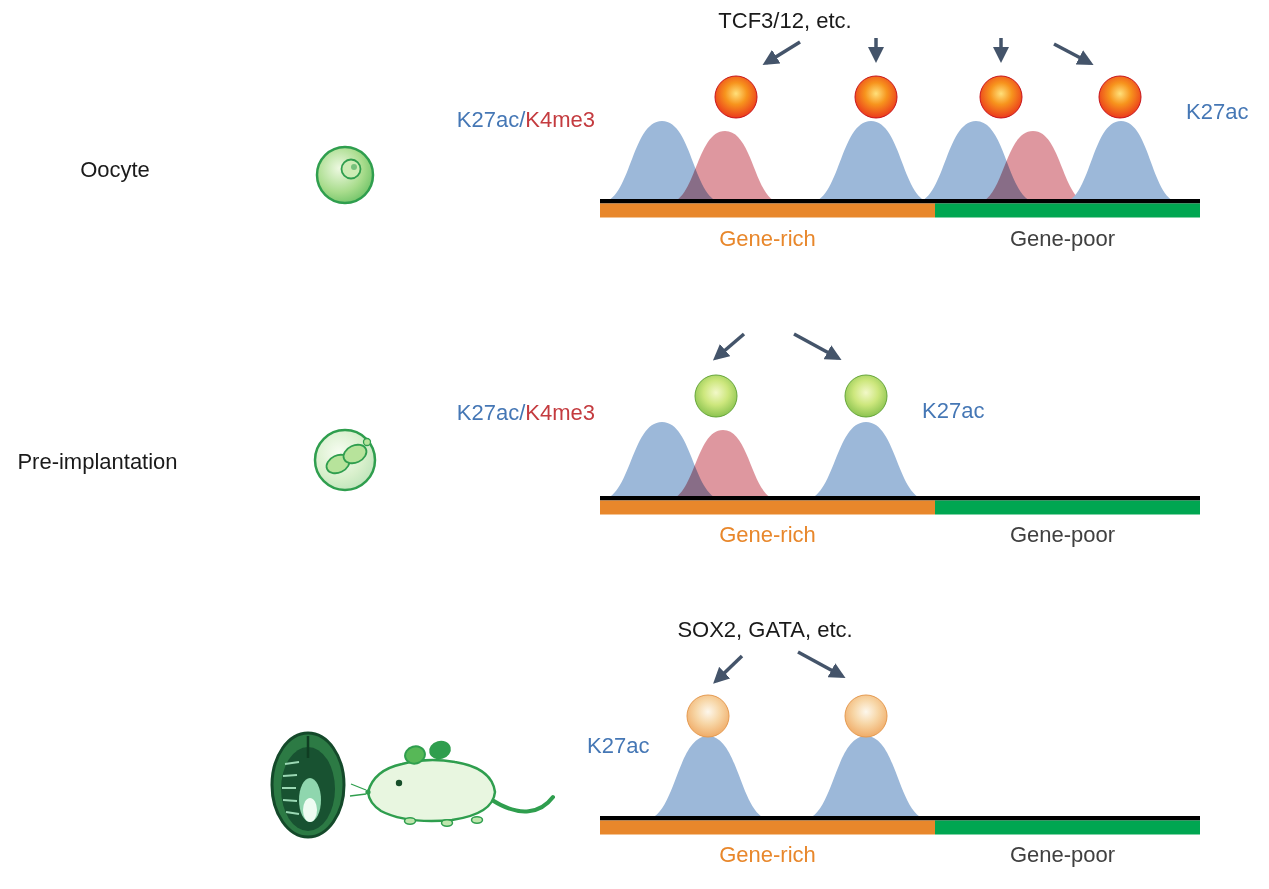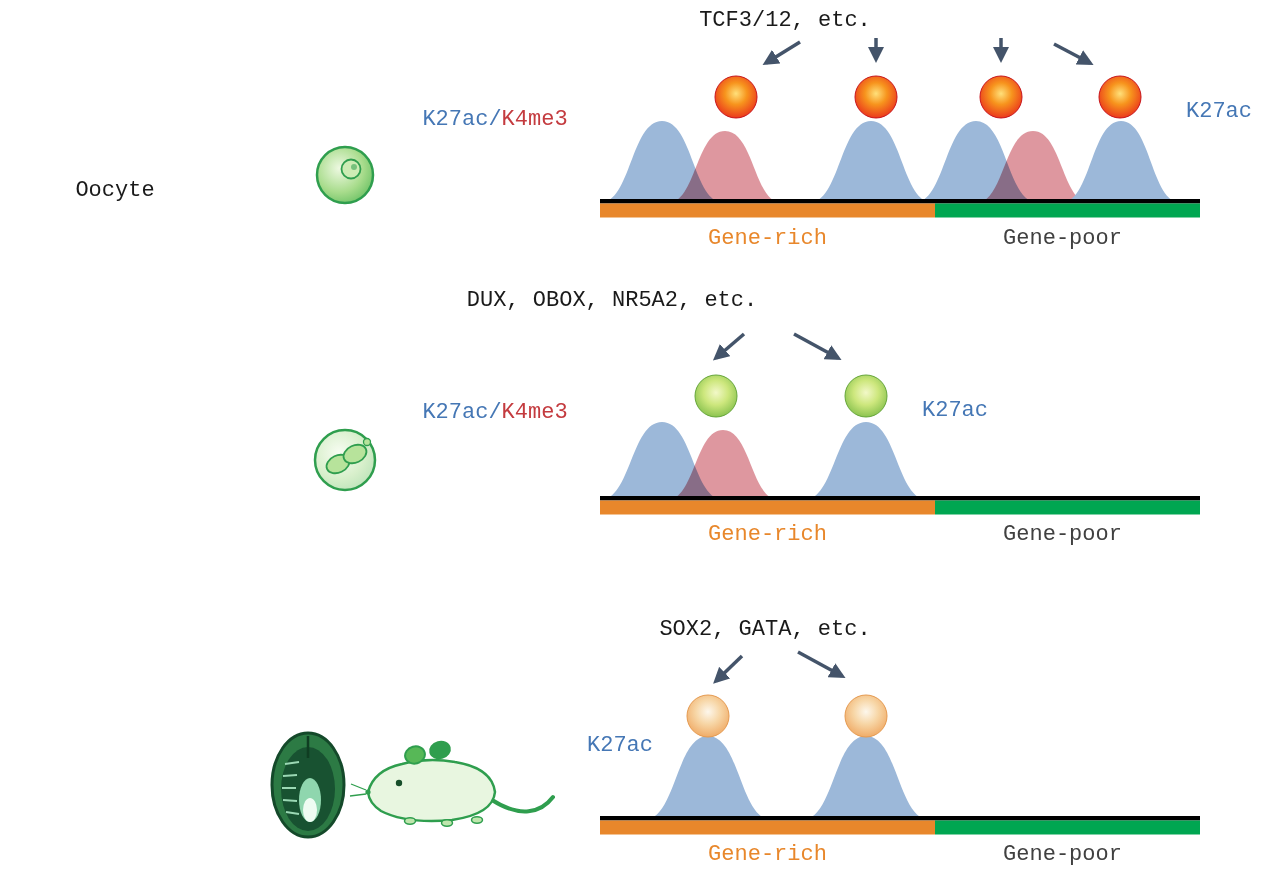--- a/index.html
+++ b/index.html
@@ -1,31 +1,31 @@
 <!DOCTYPE html>
 <html><head>
 <meta charset="utf-8">
 <style>
   html,body{margin:0;padding:0;background:#ffffff;}
   .canvas{
     position:relative;
     width:1269px;height:880px;
     background:#ffffff;
-    font-family:Liberation Mono, monospace;
+    font-family:Liberation Sans, sans-serif;
     overflow:hidden;
   }
   .lbl{
     position:absolute;
     font-size:22px;
     color:#1a1a1a;
     white-space:nowrap;
     line-height:1.2;
   }
   .center{text-align:center;}
-  .right{text-align:center;}
+  .right{text-align:right;}
   .blue{color:#4577b5;}
   .red{color:#c43b3f;}
   .orange{color:#e8872b;}
   .green{color:#404040;}
   .wrap2{white-space:normal;text-align:center;line-height:1.25;}
   svg{position:absolute;top:0;left:0;}
 </style>
 </head>
 <body>
 
@@ -160,26 +160,26 @@
         </g>
       </g>
     </g>
   </svg>
 
   <div class="lbl center" style="left:655px;top:8px;width:260px;">TCF3/12, etc.</div>
   <div class="lbl right" style="left:395px;top:107px;width:200px;"><span class="blue">K27ac/</span><span class="red">K4me3</span></div>
   <div class="lbl blue" style="left:1186px;top:99px;">K27ac</div>
   <div class="lbl orange center" style="left:665px;top:226px;width:205px;">Gene-rich</div>
   <div class="lbl green center" style="left:960px;top:226px;width:205px;">Gene-poor</div>
-  <div class="lbl center" style="left:35px;top:178px;width:160px;">Oocyte</div>
+  <div class="lbl center" style="left:35px;top:157px;width:160px;">Oocyte</div>
 
-  <div class="lbl center" style="left:462px;top:288px;width:300px;">DUX, OBOX, NR5A2, etc.</div>
   <div class="lbl right" style="left:395px;top:400px;width:200px;"><span class="blue">K27ac/</span><span class="red">K4me3</span></div>
   <div class="lbl blue" style="left:922px;top:398px;">K27ac</div>
   <div class="lbl orange center" style="left:665px;top:522px;width:205px;">Gene-rich</div>
   <div class="lbl green center" style="left:960px;top:522px;width:205px;">Gene-poor</div>
+  <div class="lbl center" style="left:5px;top:449px;width:185px;">Pre-implantation</div>
 
   <div class="lbl center" style="left:640px;top:617px;width:250px;">SOX2, GATA, etc.</div>
   <div class="lbl blue" style="left:587px;top:733px;">K27ac</div>
   <div class="lbl orange center" style="left:665px;top:842px;width:205px;">Gene-rich</div>
   <div class="lbl green center" style="left:960px;top:842px;width:205px;">Gene-poor</div>
 
 </div>
 
 </body></html>

